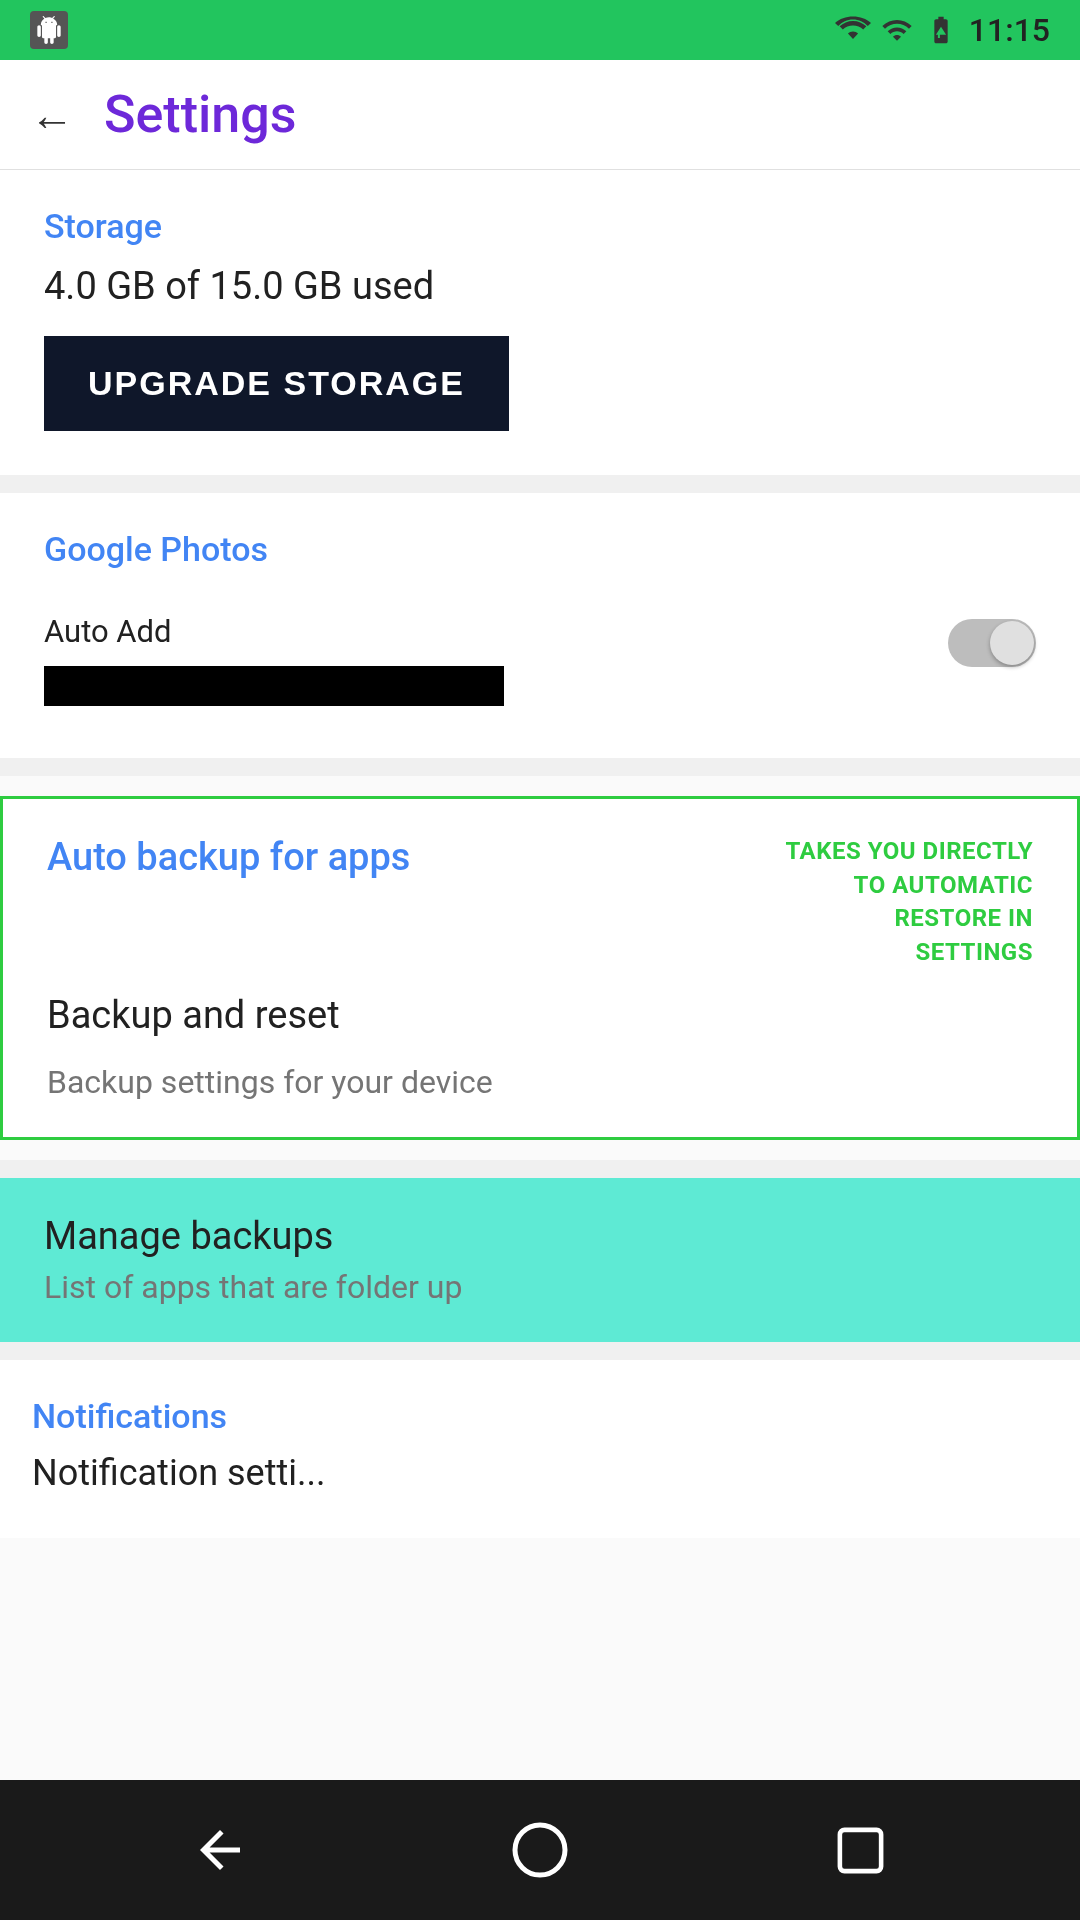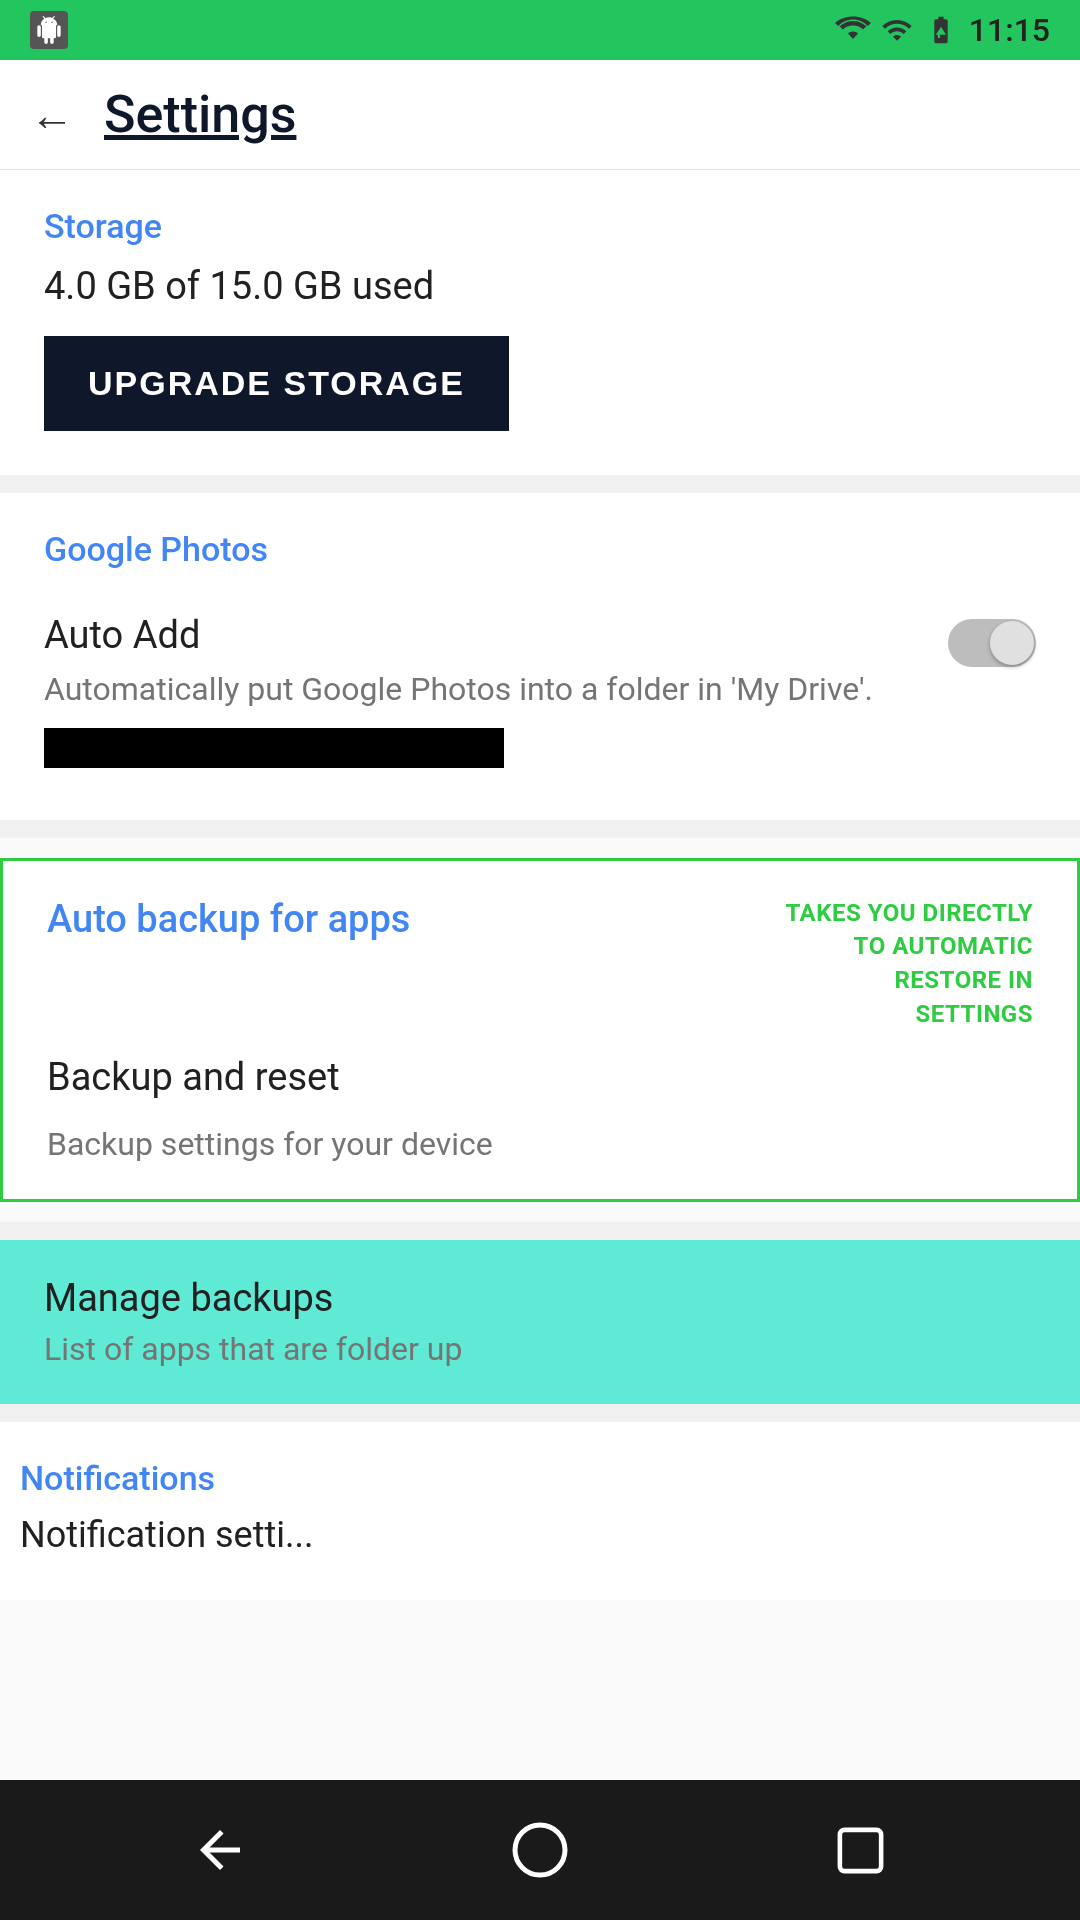--- a/index.html
+++ b/index.html
@@ -66,22 +66,21 @@
 
     .back-arrow {
       font-size: 44px;
       color: #333;
       cursor: pointer;
     }
 
     .header-title {
       font-size: 52px;
       font-weight: 500;
-      color: #0f172a;
-      text-decoration: underline;
+      color: #6d28d9;
     }
 
     
     .content {
       flex: 1;
       background: #fafafa;
     }
 
     
     .section {
@@ -138,23 +137,22 @@
       align-items: flex-start;
       justify-content: space-between;
       padding: 16px 0;
     }
 
     .settings-item-text {
       flex: 1;
     }
 
     .settings-item-title {
-      font-size: 38px;
-      color: #212121;
-      margin-bottom: 10px;
+      font-size: 31px;
+      color: #212121;
     }
 
     .settings-item-desc {
       font-size: 32px;
       color: #757575;
       line-height: 1.4;
     }
 
     
     .toggle {
@@ -245,21 +243,21 @@
     }
 
     .manage-desc {
       font-size: 32px;
       color: #757575;
     }
 
     
     .notifications-section {
       background: #ffffff;
-      padding: 36px 20px;
+      padding: 36px 32px;
     }
 
     .notifications-header {
       font-size: 34px;
       font-weight: 500;
       color: #4285f4;
       margin-bottom: 16px;
     }
 
     .notifications-subtitle {
@@ -332,21 +330,20 @@
   </div>
 
   <div class="section-divider"></div>
 
   <div class="photos-section">
     <div class="photos-section-header">Google Photos</div>
 
     <div class="settings-item">
       <div class="settings-item-text">
         <div class="settings-item-title">Auto Add</div>
-        <div class="settings-item-desc">Automatically put Google Photos into a folder in 'My Drive'.</div>
         <div class="redacted-bar"></div>
       </div>
       <div class="toggle">
         <div class="toggle-knob"></div>
       </div>
     </div>
   </div>
 
   <div class="section-divider"></div>
 

